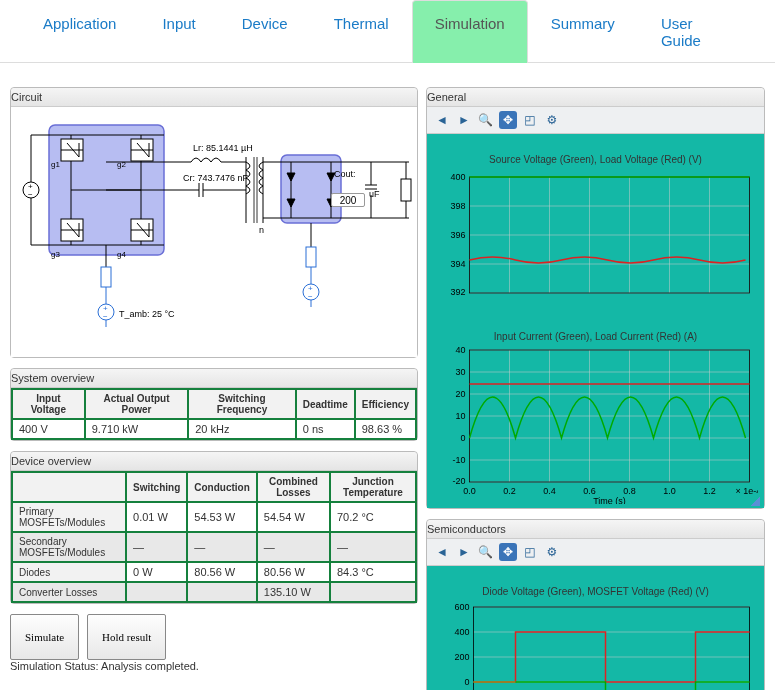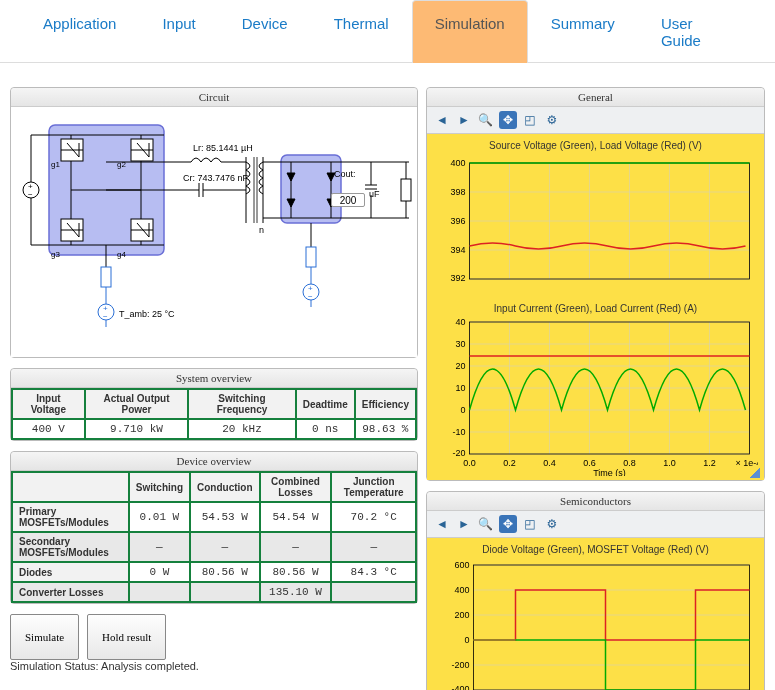--- a/index.html
+++ b/index.html
@@ -22,43 +22,41 @@
     color: #1a7bc7;
     cursor: pointer;
     border: 1px solid transparent;
     border-bottom: none;
     margin-bottom: -1px;
   }
   .tab.active {
     color: #555;
     border-color: #ddd;
     border-radius: 4px 4px 0 0;
-    background: #fdba74;
+    background: #86efac;
   }
   .content {
     display: flex;
     gap: 8px;
     padding: 24px 10px 10px 10px;
   }
   .col-left { width: 408px; }
   .col-right { flex: 1; }
   .panel {
     border: 1px solid #bbb;
     border-radius: 4px;
     background: #fafafa;
     margin-bottom: 10px;
   }
   .panel-title {
-    text-align: center;
     font-size: 11px;
     padding: 3px 0;
     background: linear-gradient(#f5f5f5,#e5e5e5);
     border-bottom: 1px solid #ccc;
     border-radius: 4px 4px 0 0;
-    font-family: Liberation Serif, serif;
   }
   .circuit-body {
     height: 250px;
     background: #fff;
     position: relative;
   }
   .circuit-svg { width: 100%; height: 100%; }
   .cout-input {
     position: absolute;
     top: 86px; left: 320px;
@@ -80,24 +78,24 @@
     text-align: center;
   }
   table.ov th {
     background: #f2f2f2;
     font-weight: bold;
     font-size: 10px;
   }
   table.ov .rowhead {
     text-align: left;
     background: #f2f2f2;
-    font-weight: bold;
+    font-weight: normal;
     font-size: 10px;
   }
-  table.ov td.val { text-align: center; font-family: Liberation Mono, monospace; }
+  table.ov td.val { text-align: left; }
   table.ov tr.alt td, table.ov tr.alt th.rowhead { background: #e8e8e8; }
   .btn-row { display:flex; gap:8px; margin-top:6px; }
   .btn {
     padding: 16px 14px;
     font-size: 11px;
     border: 1px solid #888;
     background: linear-gradient(#fefefe,#e8e8e8);
     border-radius: 2px;
     cursor: pointer;
     font-family: Liberation Serif, serif;
@@ -113,22 +111,22 @@
   .tb-btn {
     width: 18px; height: 18px;
     display: flex; align-items:center; justify-content:center;
     border-radius: 3px;
     cursor: pointer;
     color: #2a6496;
     font-size: 12px;
   }
   .tb-btn.active { background:#3a74b8; color:#fff; }
   .chart {
-    background: #fde047;
-    padding: 4px 6px 4px 6px;
+    background: #14b8a6;
+    padding: 18px 6px 4px 6px;
   }
   .chart-title {
     text-align: center;
     font-size: 10px;
     padding: 2px 0;
   }
   .chart svg { display:block; }
   .corner-icon {
     position:absolute; right:4px; bottom:2px;
     width:10px; height:10px;

